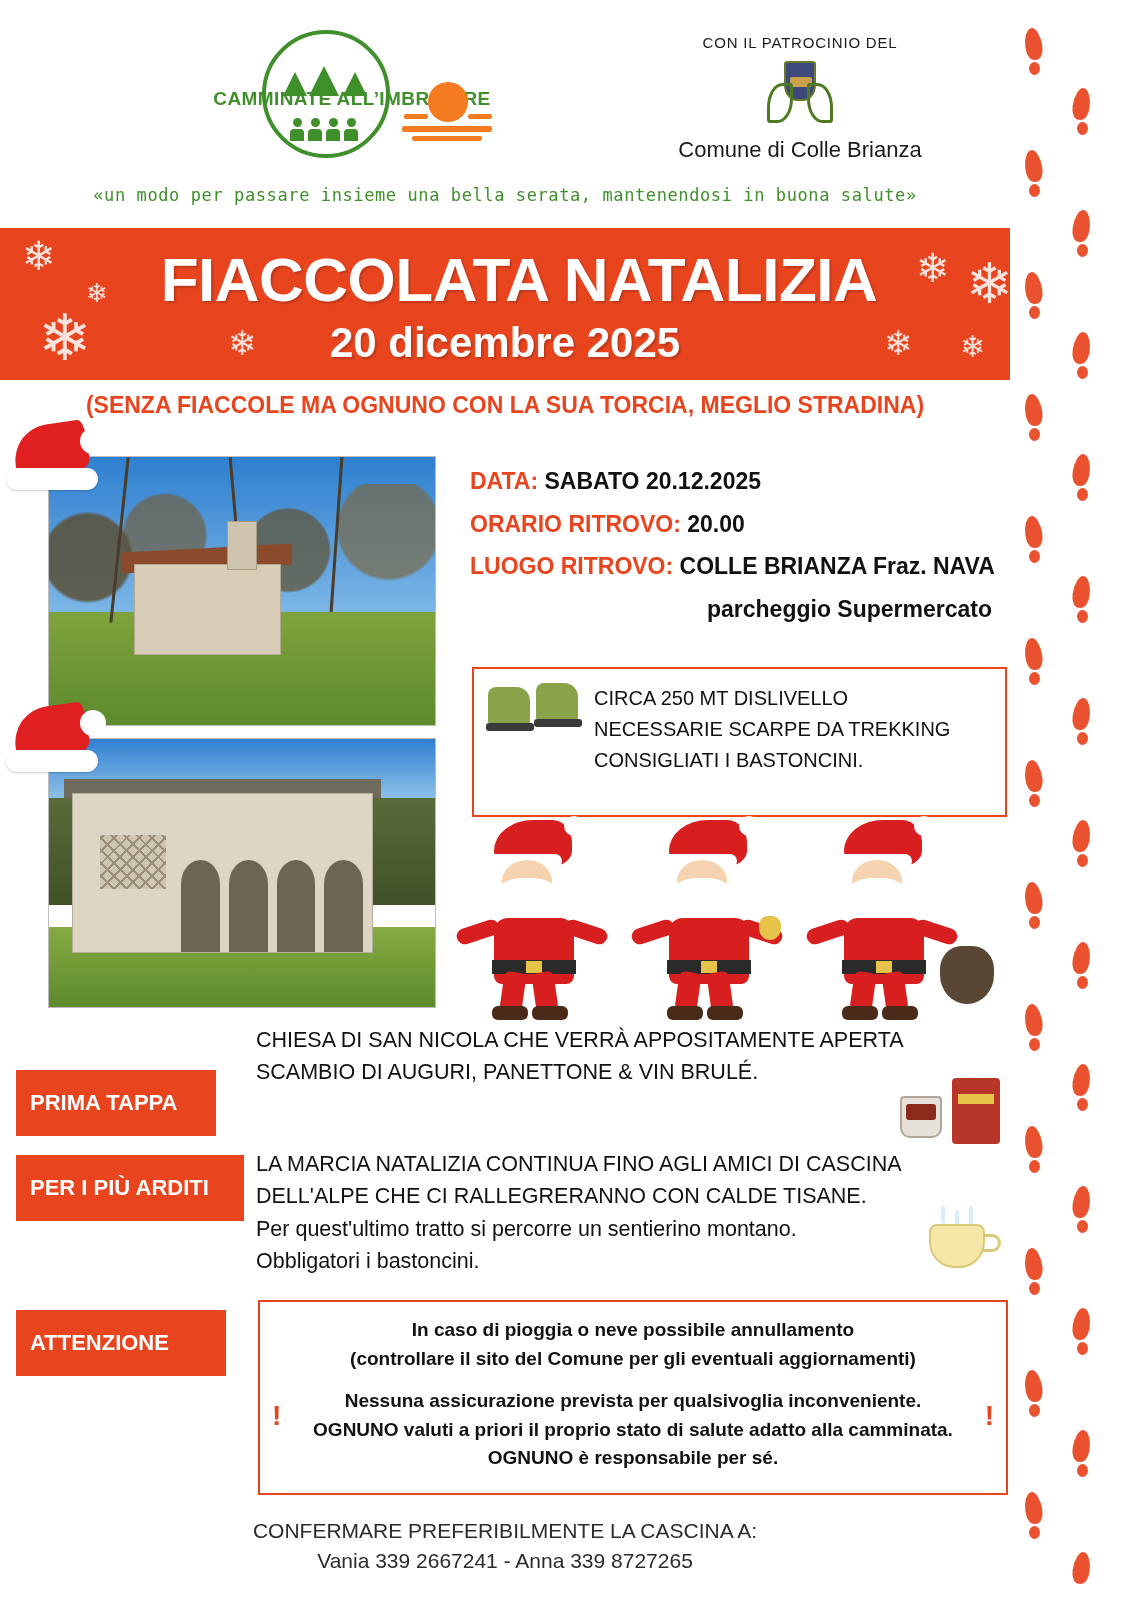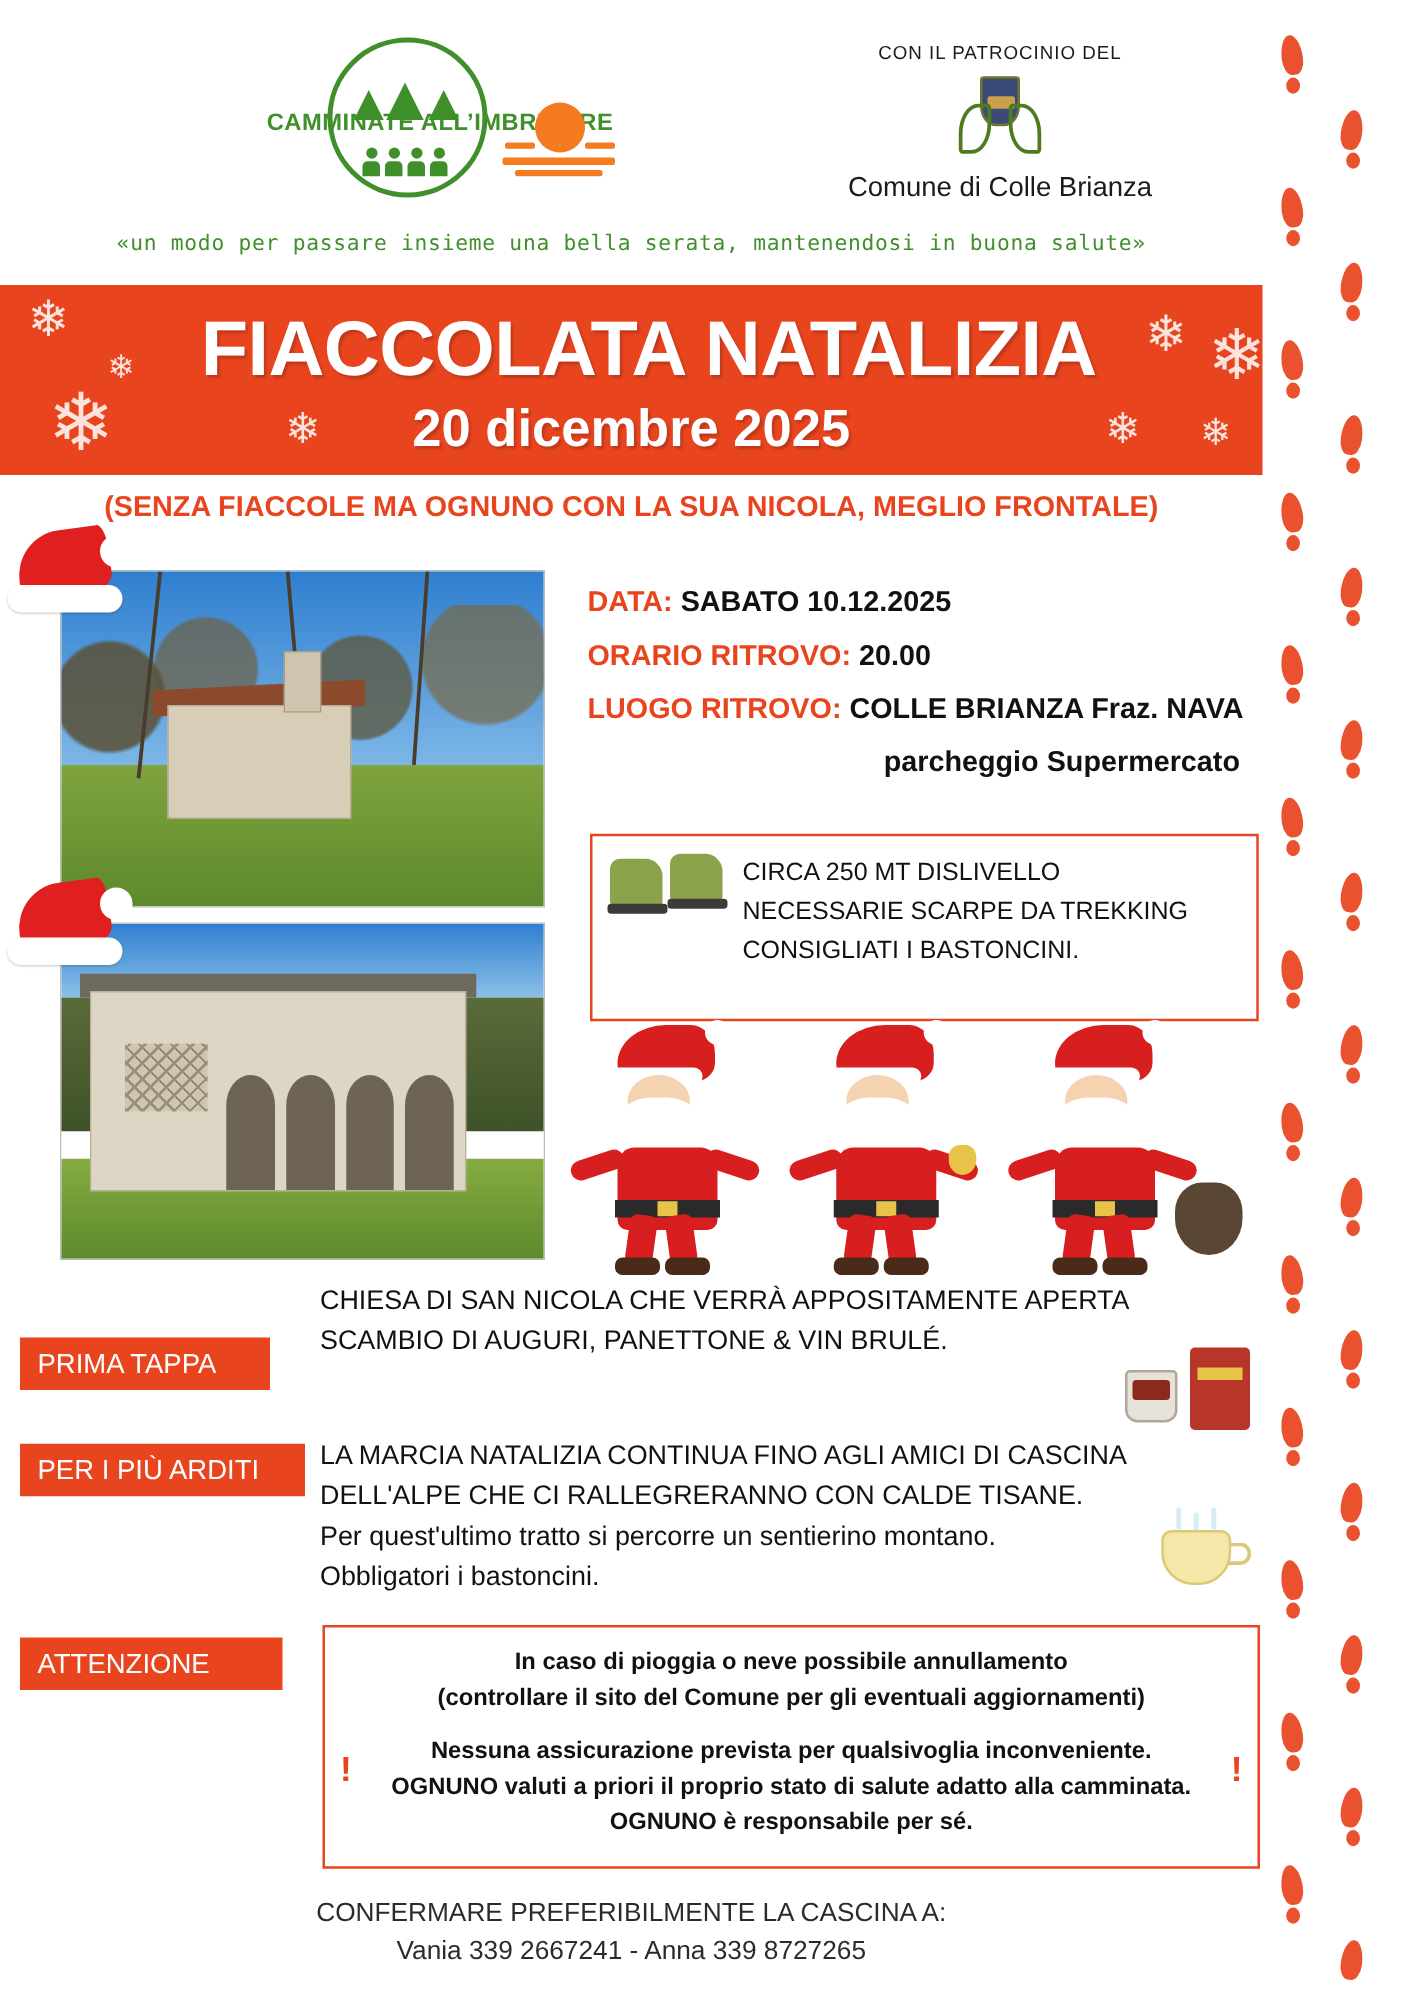--- a/index.html
+++ b/index.html
@@ -431,22 +431,22 @@
     background: #e8c349;
     border-radius: 40% 40% 50% 50%;
   }
 
   
   .tag {
     position: absolute;
     background: #e8451f;
     color: #fff;
     font-size: 22px;
-    font-weight: normal;
-    padding: 8px 14px;
+    font-weight: bold;
+    padding: 20px 14px;
   }
   .stage-text {
     position: absolute;
     font-size: 21.5px;
     line-height: 1.5;
     color: #111;
     font-weight: 500;
   }
   .panettone {
     position: absolute; left: 900px; top: 1078px;
@@ -642,21 +642,21 @@
   <span class="snow" style="left:86px; top:52px; font-size:26px;">❄</span>
   <span class="snow" style="left:228px; top:98px; font-size:34px;">❄</span>
   <span class="snow" style="left:884px; top:98px; font-size:34px;">❄</span>
   <span class="snow" style="left:960px; top:104px; font-size:30px;">❄</span>
   <span class="snow" style="left:916px; top:20px; font-size:40px;">❄</span>
   <span class="snow" style="left:966px; top:28px; font-size:56px;">❄</span>
   <h1>FIACCOLATA NATALIZIA</h1>
   <h2>20 dicembre 2025</h2>
 </div>
 
-<div class="subtitle">(SENZA FIACCOLE MA OGNUNO CON LA SUA NICOLA, MEGLIO FRONTALE)</div>
+<div class="subtitle">(SENZA FIACCOLE MA OGNUNO CON LA SUA TORCIA, MEGLIO STRADINA)</div>
 
 <div class="photo photo1">
   <div class="sky"></div>
   <div class="grass"></div>
   <div class="trees"></div>
   <div class="branch" style="left:18%; top:0; height:62%; transform:rotate(6deg);"></div>
   <div class="branch" style="left:48%; top:0; height:46%; transform:rotate(-5deg);"></div>
   <div class="branch" style="left:74%; top:0; height:58%; transform:rotate(4deg);"></div>
   <div class="chapel-roof"></div>
   <div class="chapel"></div>
@@ -684,21 +684,21 @@
 </div>
 <div class="santa-hat" style="left:6px; top:706px;">
   <div class="hat-cone"></div>
   <div class="hat-brim"></div>
   <div class="hat-ball"></div>
 </div>
 
 <div class="info">
   <div>
     <span class="k">DATA:</span>
-    <span class="v">SABATO 10.12.2025</span>
+    <span class="v">SABATO 20.12.2025</span>
   </div>
   <div>
     <span class="k">ORARIO RITROVO:</span>
     <span class="v">20.00</span>
   </div>
   <div>
     <span class="k">LUOGO RITROVO:</span>
     <span class="v">COLLE BRIANZA Fraz. NAVA</span>
     <span class="ind">parcheggio Supermercato</span>
   </div>

